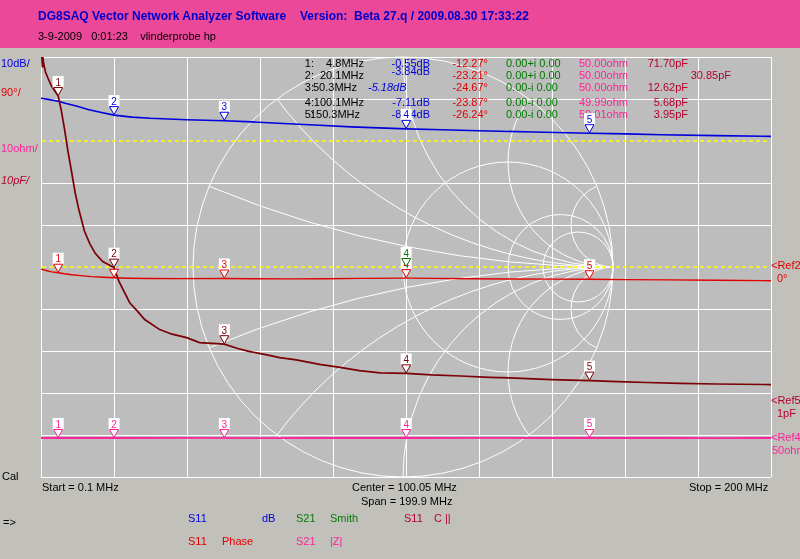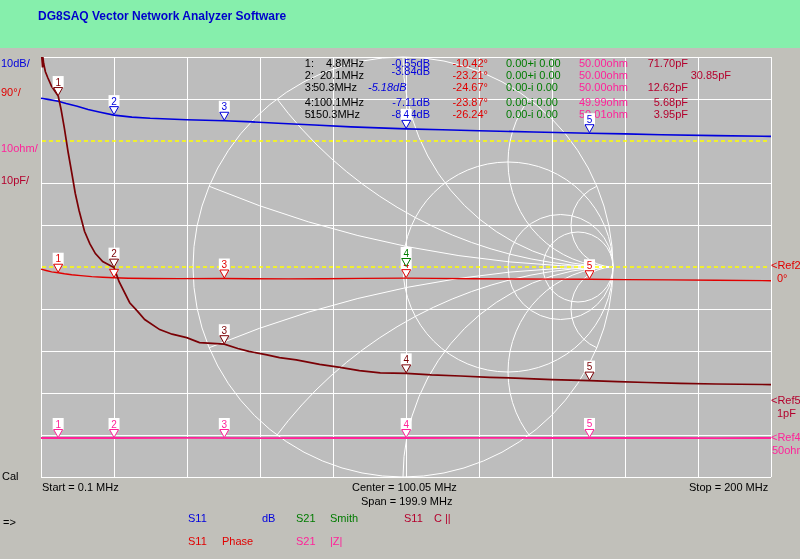--- a/index.html
+++ b/index.html
@@ -1,18 +1,18 @@
 <!DOCTYPE html>
 <html><head>
 <meta charset="utf-8">
 <style>
   html,body{margin:0;padding:0;}
   #screen{position:relative;width:800px;height:559px;overflow:hidden;
           background:#c1c0ba;font-family:"Liberation Sans",sans-serif;}
-  .titlebar{position:absolute;left:0;top:0;width:800px;height:48px;background:#86efac;}
+  .titlebar{position:absolute;left:0;top:0;width:800px;height:48px;background:#ec4899;}
   .app-title{position:absolute;left:38px;top:9px;font-size:12px;font-weight:bold;color:#0000cc;white-space:pre;}
   .app-version{position:absolute;left:300px;top:9px;font-size:12px;font-weight:bold;color:#0000cc;white-space:pre;}
   .date-line{position:absolute;left:38px;top:30px;font-size:11px;color:#000;white-space:pre;}
   svg{position:absolute;left:0;top:0;}
   .scale-label{position:absolute;left:1px;font-size:11px;white-space:nowrap;}
   .sl0{top:57px}.sl1{top:86px}.sl2{top:142px}.sl3{top:174px}
   .ref-label{position:absolute;left:771px;width:29px;font-size:11px;line-height:13px;white-space:nowrap;}
   .ref-label .line2{display:block;padding-left:6px;}
   .r0{top:92px}.r1{top:259px}.r2{top:394px}.r3{top:431px}
   .r3 .line2{padding-left:1px;}
@@ -32,20 +32,22 @@
   .lg6{left:188px;top:535px}.lg7{left:222px;top:535px}
   .lg8{left:296px;top:535px}.lg9{left:330px;top:535px}
 </style>
 </head>
 <body>
 
 <div id="screen">
 
   <div class="titlebar">
     <span class="app-title">DG8SAQ Vector Network Analyzer Software</span>
+    <span class="app-version">Version:  Beta 27.q / 2009.08.30 17:33:22</span>
+    <span class="date-line">3-9-2009   0:01:23    vlinderprobe hp</span>
   </div>
 
   <svg id="chart-svg" width="800" height="559">
       <rect x="41" y="57" width="730" height="420" fill="#bdbdbd"></rect>
       <g stroke="#ffffff" stroke-width="1" shape-rendering="crispEdges">
         <line x1="41" y1="57" x2="41" y2="477"></line>
         <line x1="114" y1="57" x2="114" y2="477"></line>
         <line x1="187" y1="57" x2="187" y2="477"></line>
         <line x1="260" y1="57" x2="260" y2="477"></line>
         <line x1="333" y1="57" x2="333" y2="477"></line>
@@ -92,32 +94,32 @@
       <line x1="42" y1="267" x2="770" y2="267" stroke="#ffff00" stroke-width="1.4" stroke-dasharray="4 3"></line>
       <polyline points="41.0,98.2 47.9,99.4 58.2,101.3 66.2,103.6 77.2,106.3 88.1,109.5 99.1,112.0 114.0,115.1 131.9,117.1 150.2,118.3 186.7,119.8 224.3,120.8 252.4,121.9 278.0,123.2 314.5,125.0 351.0,126.9 406.2,128.9 442.3,129.7 478.9,130.7 533.6,132.0 589.5,133.2 624.9,133.9 661.4,134.7 716.2,135.6 771.0,136.4" fill="none" stroke="#0000dd" stroke-width="1.6"></polyline>
       <polyline points="41.0,269.1 46.1,270.5 51.6,271.9 58.2,272.7 64.4,273.8 71.7,274.7 80.8,275.6 91.8,276.6 102.7,277.3 114.0,277.8 128.3,278.2 150.2,278.5 179.4,278.6 224.3,278.5 252.4,278.7 289.0,278.9 325.5,278.8 362.0,278.4 406.2,278.1 435.0,278.4 471.6,278.8 515.4,279.0 551.9,279.1 589.5,279.2 624.9,279.6 668.7,279.9 716.2,280.3 771.0,280.7" fill="none" stroke="#e10000" stroke-width="1.4"></polyline>
       <polyline points="41.8,57.0 42.5,67.5 42.9,57.0 43.6,63.3 45.4,71.7 47.9,78.0 51.6,86.4 58.2,96.1 61.1,109.5 64.4,128.4 68.0,151.5 71.7,172.5 75.3,193.5 79.0,210.3 84.5,231.3 89.9,243.9 95.4,253.6 102.7,261.5 114.0,267.6 119.1,281.7 129.7,302.7 137.4,311.1 144.7,319.5 159.7,329.6 172.1,334.2 186.7,337.6 199.5,342.6 212.3,343.4 224.3,344.2 237.8,348.5 248.8,351.4 267.0,354.8 279.5,357.7 296.3,359.8 319.6,364.4 340.1,367.4 359.4,370.7 380.3,372.8 406.2,373.3 431.4,374.9 460.6,376.0 489.8,377.3 515.4,378.1 551.9,379.6 589.5,380.6 617.6,381.7 646.8,382.5 679.7,383.3 716.2,384.0 771.0,384.6" fill="none" stroke="#7a0005" stroke-width="1.7"></polyline>
       <polyline points="41.0,438.0 113.7,438.0 186.7,437.8 259.7,438.1 332.8,438.0 406.2,438.0 478.9,437.9 551.9,438.0 589.5,438.0 661.4,438.0 716.2,438.1 771.0,438.0" fill="none" stroke="#ff2299" stroke-width="1.8"></polyline>
     </svg>
 
   <span class="scale-label sl0" style="color: rgb(0, 0, 221);">10dB/</span>
   <span class="scale-label sl1" style="color: rgb(225, 0, 0);">90°/</span>
   <span class="scale-label sl2" style="color: rgb(255, 34, 153);">10ohm/</span>
-  <span class="scale-label sl3" style="color: rgb(180, 0, 45);">10pF/</span>
+  <span class="scale-label sl3" style="color: rgb(180, 0, 45); font-style: italic;">10pF/</span>
 
   <div class="ref-label r0" style="color: rgb(0, 0, 221); padding-left: 40px;"><span>&lt;Ref1</span><span class="line2">0dB</span></div>
   <div class="ref-label r1" style="color: rgb(225, 0, 0);"><span>&lt;Ref2</span><span class="line2">0°</span></div>
   <div class="ref-label r2" style="color: rgb(180, 0, 45);"><span>&lt;Ref5</span><span class="line2">1pF</span></div>
   <div class="ref-label r3" style="color: rgb(255, 34, 153);"><span>&lt;Ref4</span><span class="line2">50ohm</span></div>
 
   <div id="marker-table">
       <div class="mt-cell" style="left: 290px; top: 58px; width: 24px; text-align: right; color: rgb(0, 0, 0);">1:</div>
       <div class="mt-cell" style="left: 306px; top: 58px; width: 58px; text-align: right; color: rgb(0, 0, 0);">4.8MHz</div>
       <div class="mt-cell" style="left: 368px; top: 58px; width: 62px; text-align: right; color: rgb(0, 0, 221);">-0.55dB</div>
-      <div class="mt-cell" style="left: 432px; top: 58px; width: 56px; text-align: right; color: rgb(225, 0, 0);">-10.42°</div>
+      <div class="mt-cell" style="left: 432px; top: 58px; width: 56px; text-align: right; color: rgb(225, 0, 0);">-12.27°</div>
       <div class="mt-cell" style="left: 506px; top: 58px; width: 84px; text-align: left; color: rgb(0, 123, 0);">0.00+i 0.00</div>
       <div class="mt-cell" style="left: 579px; top: 58px; width: 82px; text-align: left; color: rgb(255, 34, 153);">50.00ohm</div>
       <div class="mt-cell" style="left: 616px; top: 58px; width: 72px; text-align: right; color: rgb(180, 0, 45);">71.70pF</div>
       <div class="mt-cell" style="left: 290px; top: 70px; width: 24px; text-align: right; color: rgb(0, 0, 0);">2:</div>
       <div class="mt-cell" style="left: 306px; top: 70px; width: 58px; text-align: right; color: rgb(0, 0, 0);">20.1MHz</div>
       <div class="mt-cell" style="left: 368px; top: 66px; width: 62px; text-align: right; color: rgb(0, 0, 221);">-3.84dB</div>
       <div class="mt-cell" style="left: 432px; top: 70px; width: 56px; text-align: right; color: rgb(225, 0, 0);">-23.21°</div>
       <div class="mt-cell" style="left: 506px; top: 70px; width: 84px; text-align: left; color: rgb(0, 123, 0);">0.00+i 0.00</div>
       <div class="mt-cell" style="left: 579px; top: 70px; width: 82px; text-align: left; color: rgb(255, 34, 153);">50.00ohm</div>
       <div class="mt-cell" style="left: 616px; top: 70px; width: 72px; text-align: right; color: rgb(180, 0, 45); margin-left: 43px;">30.85pF</div>

